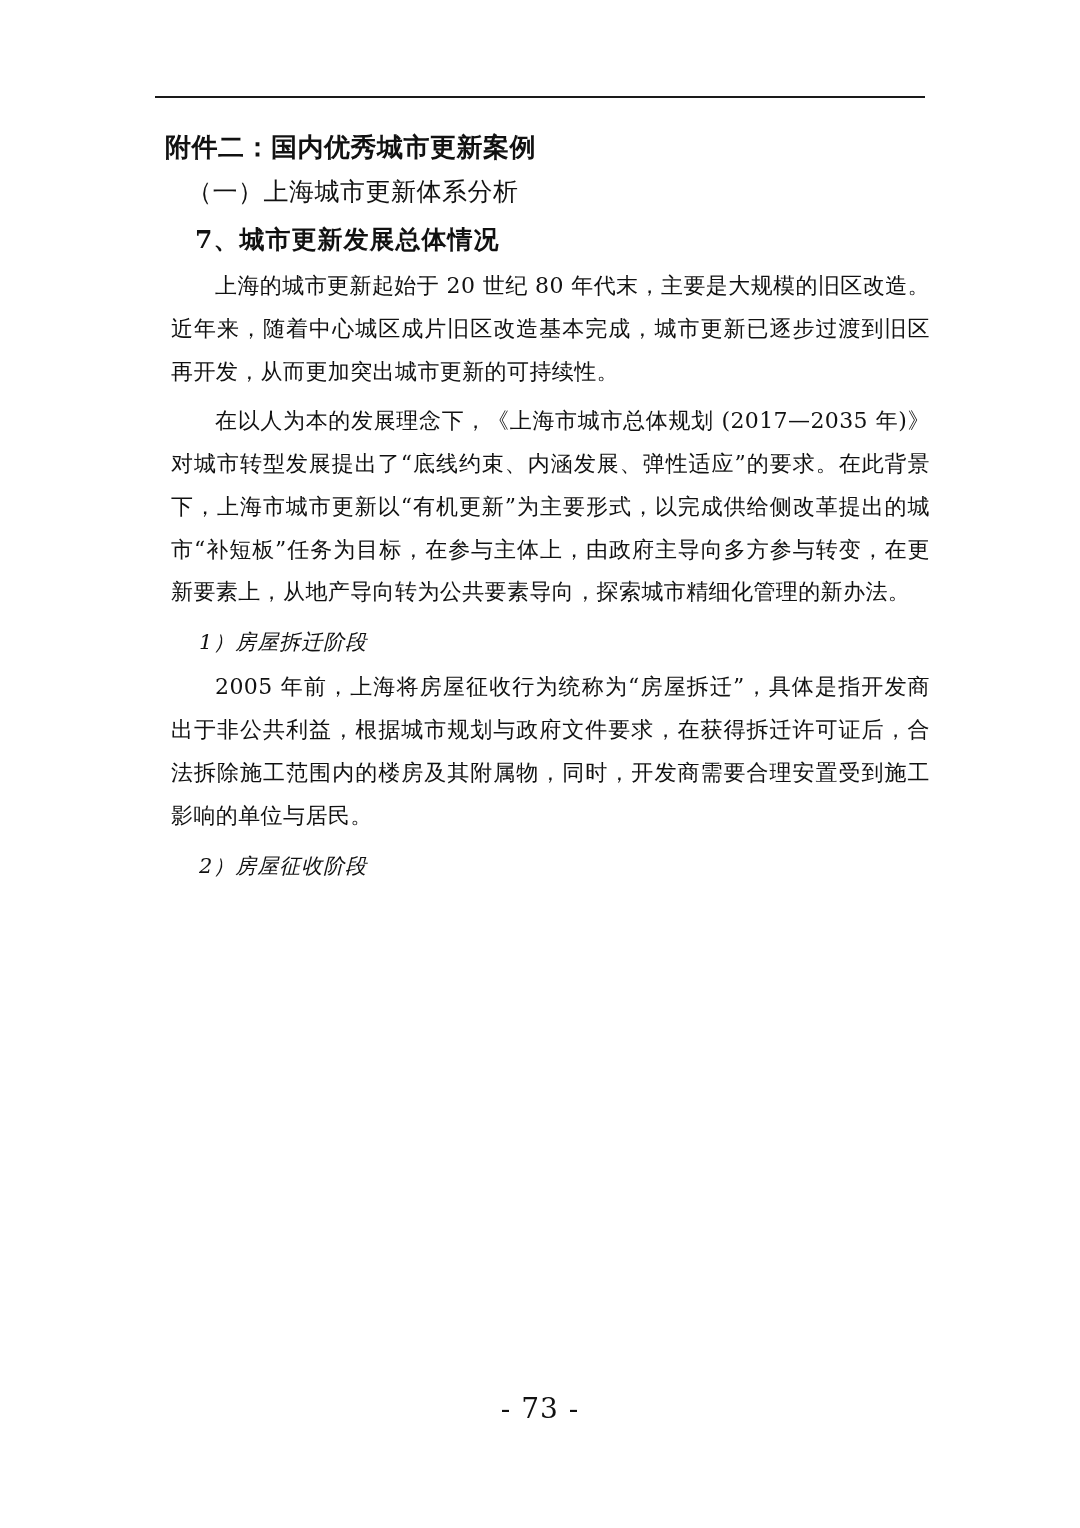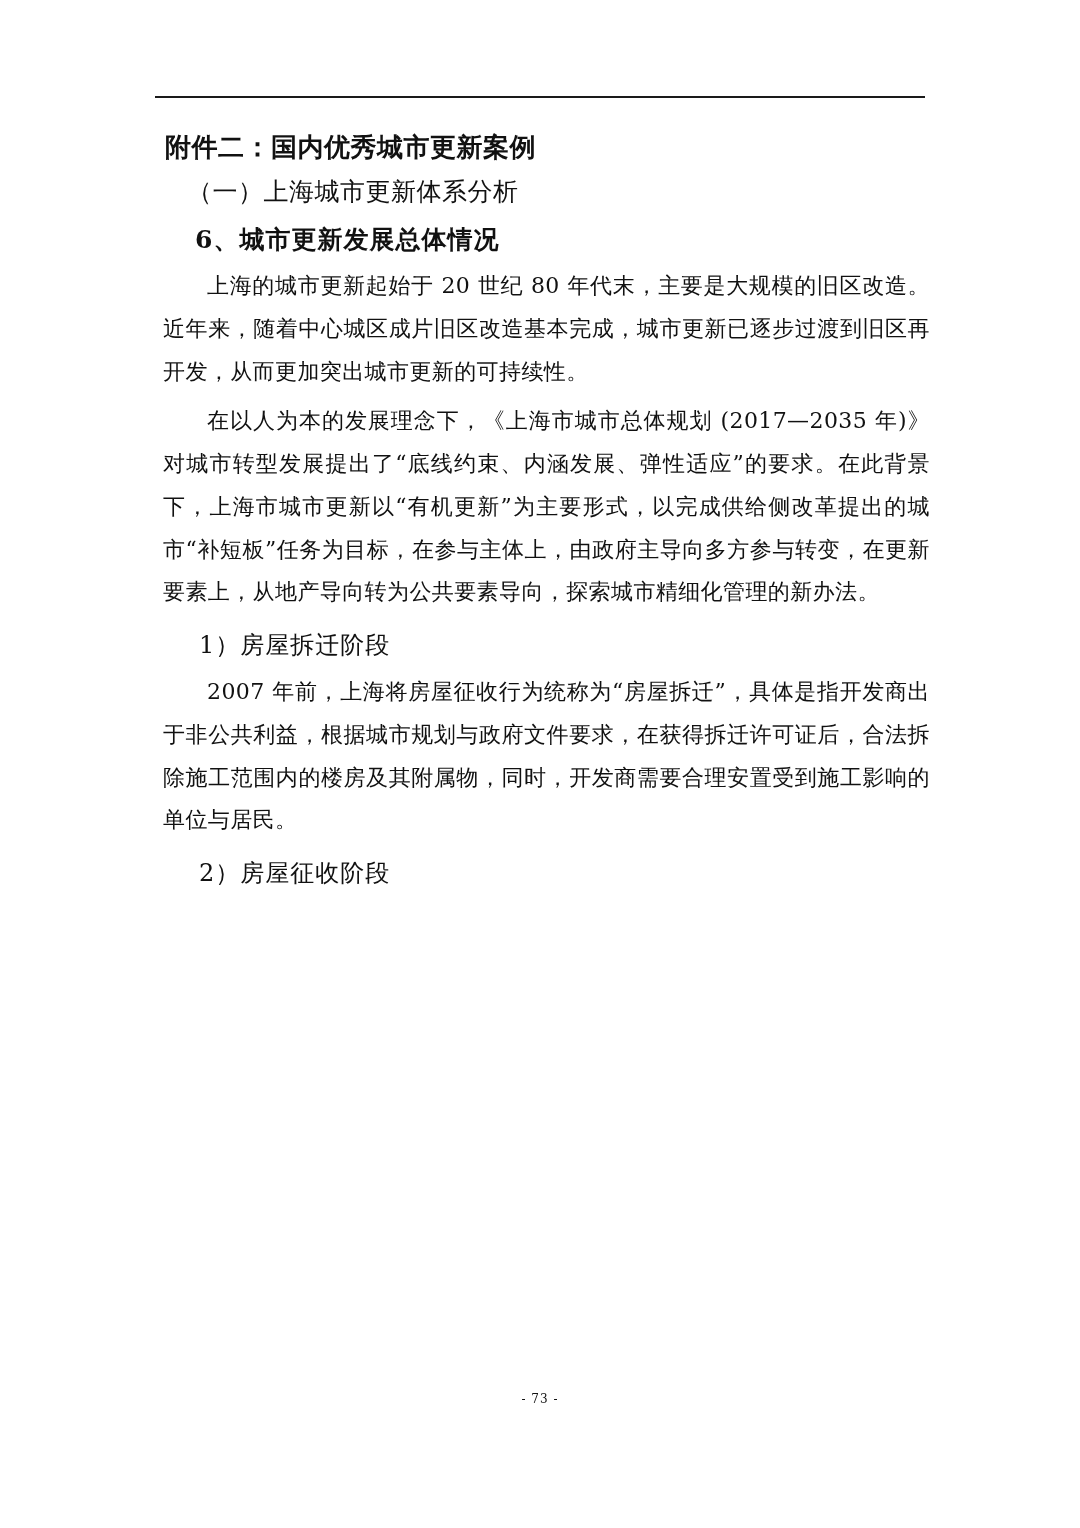--- a/index.html
+++ b/index.html
@@ -54,69 +54,70 @@
   h3.sub-title {
     font-family: "DejaVu Serif", "Liberation Serif", serif;
     font-size: 25px;
     font-weight: bold;
     line-height: 1.55;
     margin: 10px 0 4px 40px;
     letter-spacing: 1px;
   }
   h4.item-title {
     font-family: "DejaVu Serif", "Liberation Serif", serif;
-    font-size: 24px;
+    font-size: 21px;
     font-weight: normal;
     line-height: 1.6;
     margin: 12px 0 2px 44px;
     letter-spacing: 1px;
+    font-style: italic;
   }
   p.para {
     font-size: 22px;
     line-height: 1.95;
-    margin: 6px 0 6px 8px;
+    margin: 6px 0 6px 16px;
     text-align: justify;
     text-justify: inter-ideograph;
     text-indent: 2em;
     letter-spacing: 0.4px;
   }
   .page-number {
     position: absolute;
     left: 0;
     right: 0;
     top: 1392px;
     text-align: center;
-    font-size: 12px;
+    font-size: 28px;
     font-family: "DejaVu Serif", "Liberation Serif", serif;
     letter-spacing: 1px;
   }
 </style>
 </head>
 <body>
 
 <div class="page">
 
   <div class="header-rule"></div>
 
   <div class="content">
 
     <h1 class="doc-title">附件二：国内优秀城市更新案例</h1>
 
     <h2 class="sec-title">（一）上海城市更新体系分析</h2>
 
-    <h3 class="sub-title">6、城市更新发展总体情况</h3>
+    <h3 class="sub-title">7、城市更新发展总体情况</h3>
 
     <p class="para">上海的城市更新起始于 20 世纪 80 年代末，主要是大规模的旧区改造。近年来，随着中心城区成片旧区改造基本完成，城市更新已逐步过渡到旧区再开发，从而更加突出城市更新的可持续性。</p>
 
     <p class="para">在以人为本的发展理念下，《上海市城市总体规划 (2017—2035 年)》对城市转型发展提出了“底线约束、内涵发展、弹性适应”的要求。在此背景下，上海市城市更新以“有机更新”为主要形式，以完成供给侧改革提出的城市“补短板”任务为目标，在参与主体上，由政府主导向多方参与转变，在更新要素上，从地产导向转为公共要素导向，探索城市精细化管理的新办法。</p>
 
 
     <h4 class="item-title">1）房屋拆迁阶段</h4>
 
-    <p class="para">2007 年前，上海将房屋征收行为统称为“房屋拆迁”，具体是指开发商出于非公共利益，根据城市规划与政府文件要求，在获得拆迁许可证后，合法拆除施工范围内的楼房及其附属物，同时，开发商需要合理安置受到施工影响的单位与居民。</p>
+    <p class="para">2005 年前，上海将房屋征收行为统称为“房屋拆迁”，具体是指开发商出于非公共利益，根据城市规划与政府文件要求，在获得拆迁许可证后，合法拆除施工范围内的楼房及其附属物，同时，开发商需要合理安置受到施工影响的单位与居民。</p>
 
     <h4 class="item-title">2）房屋征收阶段</h4>
 
 
   </div>
 
   <div class="page-number">- 73 -</div>
 
 </div>
 

